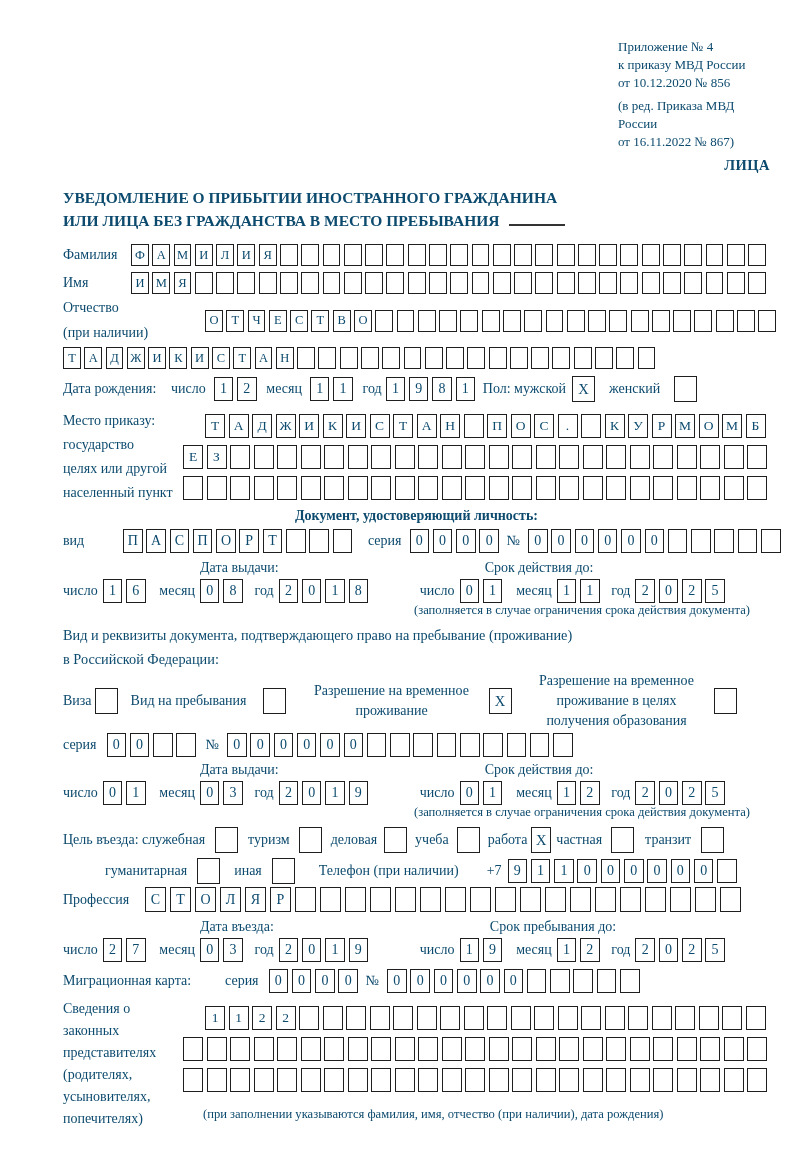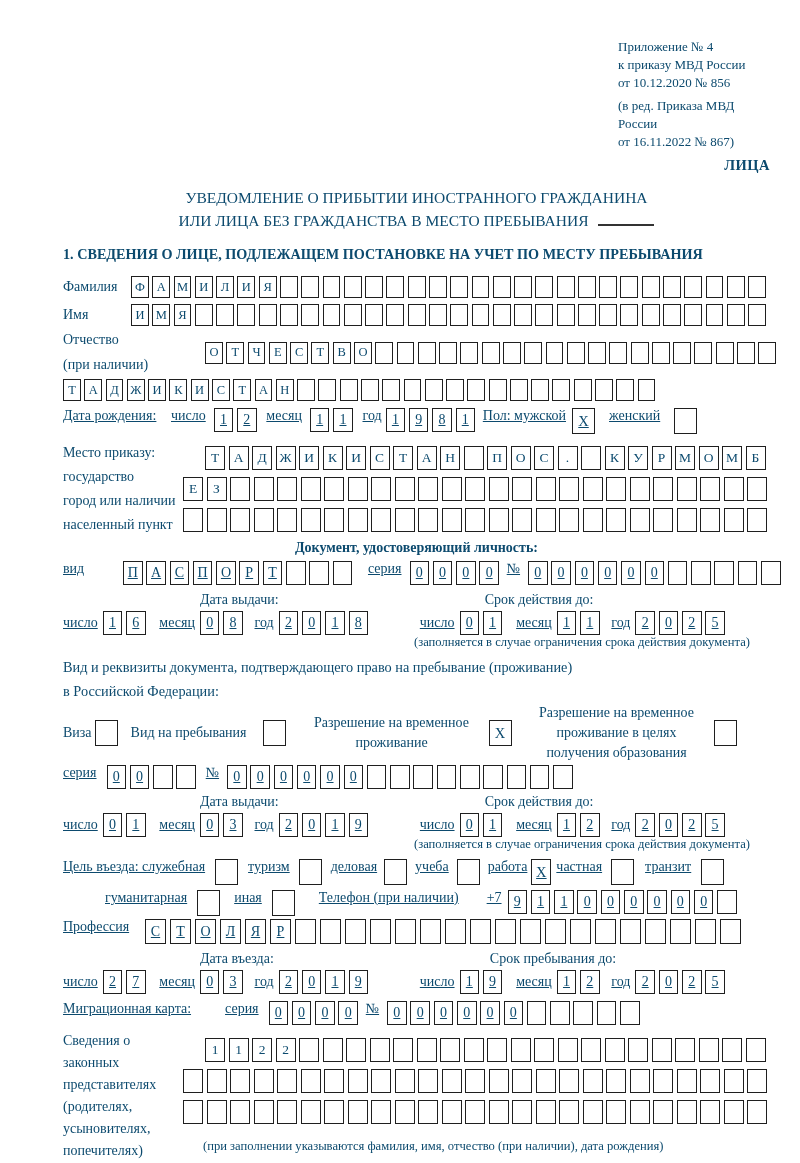--- a/index.html
+++ b/index.html
@@ -5,26 +5,26 @@
   html,body { margin:0; padding:0; background:#fff; }
   .page {
     position:relative; width:800px; height:1163px; box-sizing:border-box;
     background:#ffffff; color:#0c4a6e;
     font-family:"Liberation Serif", serif;
     padding:38px 30px 0 63px; overflow:hidden;
   }
   .appendix { margin-left:555px; font-size:13px; line-height:18px; }
   .appendix .amend { margin-top:5px; }
   .forma { text-align:right; font-weight:bold; font-size:14.5px; margin-top:6px; letter-spacing:.5px; height:19px; }
-  .title { text-align:center; font-weight:normal; font-size:15.5px; line-height:23px; margin-top:10px; }
+  .title { text-align:left; font-weight:bold; font-size:15.5px; line-height:23px; margin-top:10px; }
   .uline { display:inline-block; width:56px; border-bottom:2.2px solid #333; height:.95em; margin-left:10px; }
   .sec { font-weight:bold; font-size:14.2px; margin-top:14px; height:18px; white-space:nowrap; }
 
   .frow { display:flex; align-items:center; }
-  .drow { display:flex; align-items:flex-start;text-decoration:underline; }
+  .drow { display:flex; align-items:center; }
   .lab { font-size:14px; line-height:18px; flex-shrink:0; }
   .labcol div { line-height:24px; }
   .w68 { width:68px; } .w120 { width:120px; } .w142 { width:142px; }
   .dlab { font-size:14px; flex-shrink:0; white-space:nowrap; }
 
   .cells { display:flex; flex-wrap:nowrap; }
   .cell { box-sizing:border-box; border:1.6px solid #1f1f1f; background:#fff;
           display:flex; align-items:center; justify-content:center; flex-shrink:0; }
   .c-sm .cell { width:17.9px; height:22px; margin-right:3.4px; font-size:12.5px; }
   .c-md .cell { width:20px;  height:24px; margin-right:3.5px; font-size:13.5px; }
@@ -59,21 +59,20 @@
     </div>
   </div>
 
   <div class="forma">ЛИЦА</div>
 
   <div class="title">
     <div>УВЕДОМЛЕНИЕ О ПРИБЫТИИ ИНОСТРАННОГО ГРАЖДАНИНА</div>
     <div><span>ИЛИ ЛИЦА БЕЗ ГРАЖДАНСТВА В МЕСТО ПРЕБЫВАНИЯ</span><span class="uline"></span></div>
   </div>
 
-  <div class="sec">1. СВЕДЕНИЯ О ЛИЦЕ, ПОДЛЕЖАЩЕМ ПОСТАНОВКЕ НА УЧЕТ ПО МЕСТУ ПРЕБЫВАНИЯ</div>
 
   <div class="frow" style="margin-top:12px">
     <span class="lab w68">Фамилия</span>
     <span class="cells c-sm">
         <span class="cell">Ф</span>
         <span class="cell">А</span>
         <span class="cell">М</span>
         <span class="cell">И</span>
         <span class="cell">Л</span>
         <span class="cell">И</span>
@@ -231,21 +230,21 @@
     <span class="dlab" style="margin-left:4px">Пол: мужской</span>
     <span class="chk" style="margin-left:6px">X</span>
     <span class="dlab" style="margin-left:14px">женский</span>
     <span class="chk" style="margin-left:14px"></span>
   </div>
 
   <div class="frow" style="margin-top:7px">
     <div class="lab labcol w120">
       <div>Место приказу:</div>
       <div>государство</div>
-      <div>город или наличии</div>
+      <div>целях или другой</div>
       <div>населенный пункт</div>
     </div>
     <div class="stack">
       <span class="cells c-md ind22">
           <span class="cell">Т</span>
           <span class="cell">А</span>
           <span class="cell">Д</span>
           <span class="cell">Ж</span>
           <span class="cell">И</span>
           <span class="cell">К</span>

